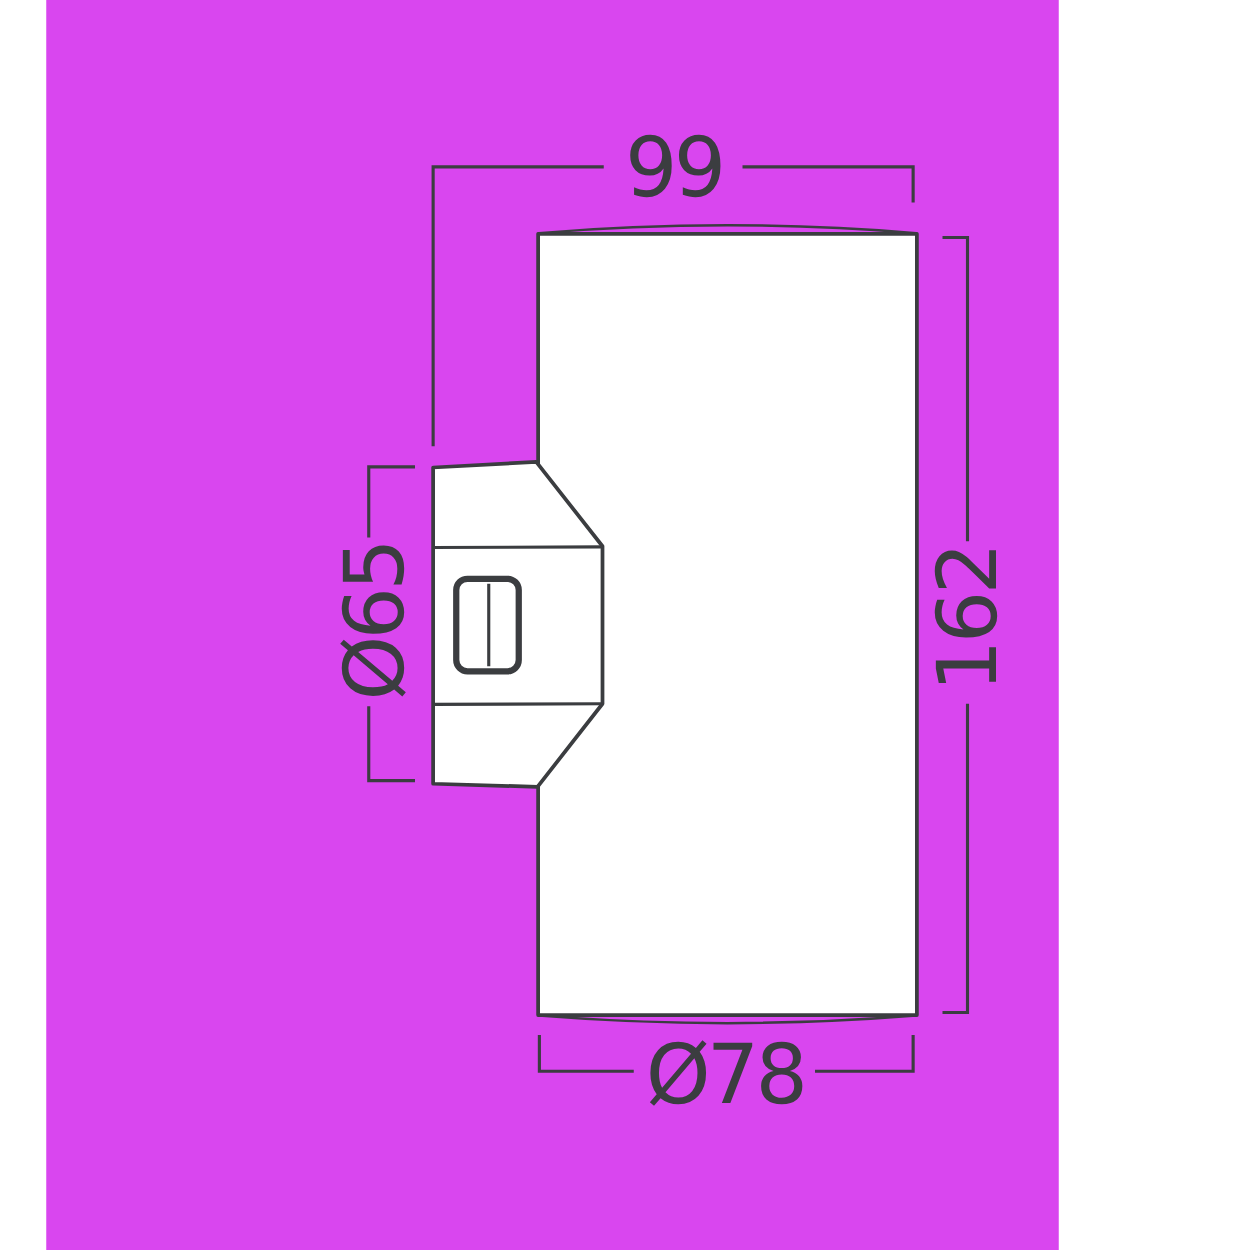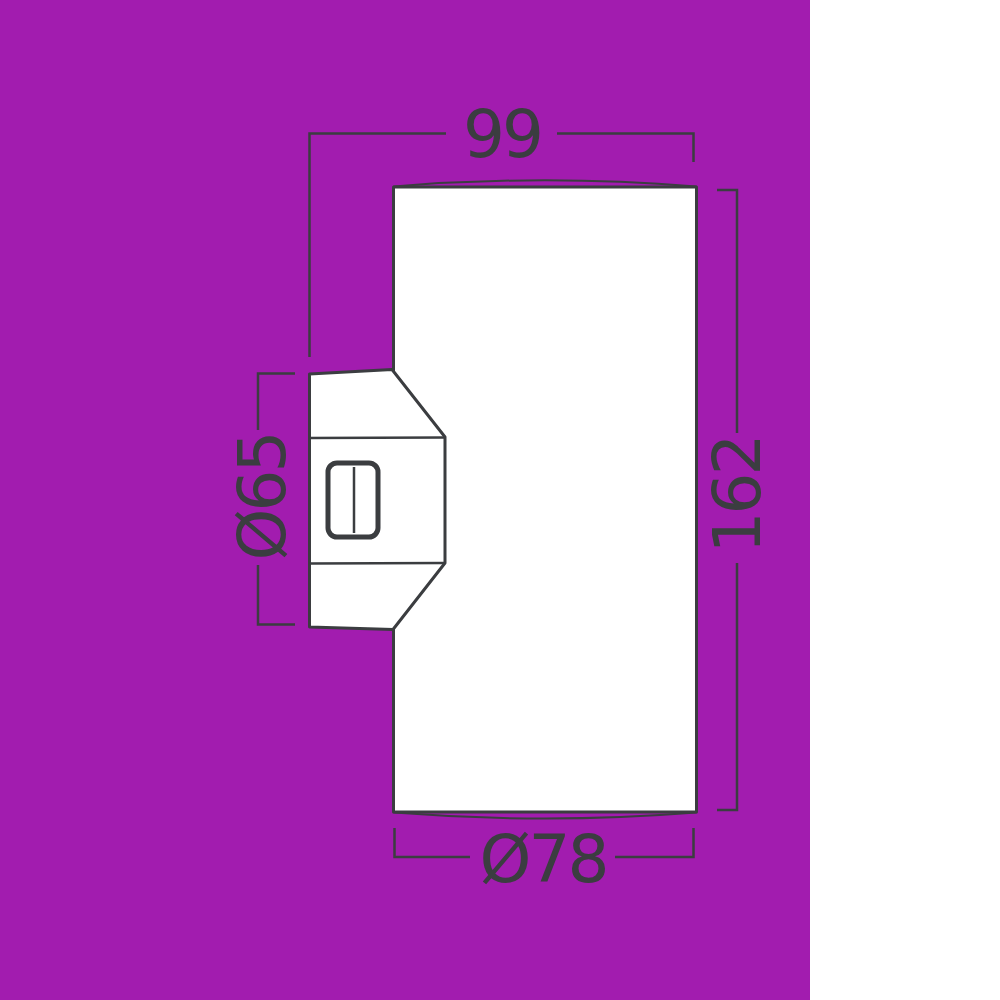--- a/index.html
+++ b/index.html
@@ -7,22 +7,23 @@
     padding: 0;
     width: 1000px;
     height: 1000px;
     background: #ffffff;
     font-family: "DejaVu Sans", sans-serif;
   }
   .canvas-wrap {
     position: relative;
     width: 810px;
     height: 1000px;
-    background: #a21caf;
+    background: #d946ef;
     overflow: hidden;
+    margin-left: 37px;
   }
   svg { display: block; }
   .outline {
     fill: #ffffff;
     stroke: #3b3d40;
     stroke-width: 3;
     stroke-linejoin: round;
     stroke-linecap: butt;
   }
   .arc {

